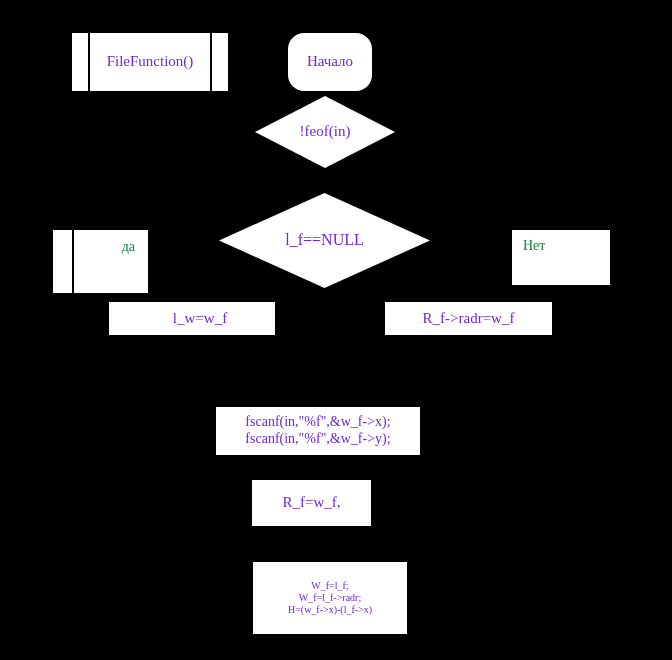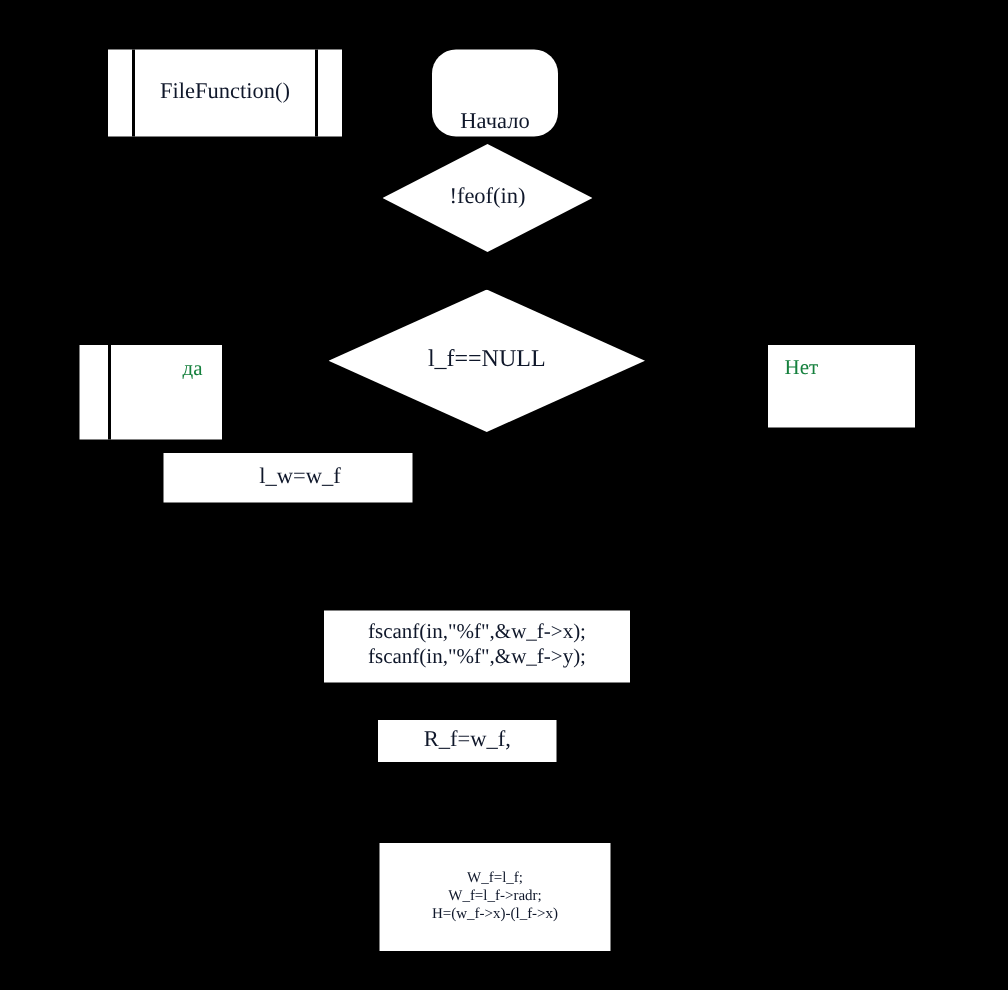--- a/index.html
+++ b/index.html
@@ -14,21 +14,21 @@
     height: 660px;
     background: #000000;
     overflow: hidden;
     font-family: "Liberation Serif", "DejaVu Serif", serif;
   }
 
   
   .shape {
     position: absolute;
     box-sizing: border-box;
-    color: #0f172a;
+    color: #6d28d9;
     background: #ffffff;
     display: flex;
     align-items: center;
     justify-content: center;
     text-align: center;
     line-height: 1.18;
     white-space: pre;
   }
 
   
@@ -77,21 +77,21 @@
 <body>
 
 <div id="canvas">
 
   <div class="shape predef" style="left:72px; top:33px; width:156px; height:58px; font-size:15px;">
     <span class="rule" style="left:16px;"></span>
     <span class="rule" style="right:16px;"></span>
     <span>FileFunction()</span>
   </div>
 
-  <div class="shape terminator" style="left:288px; top:33px; width:84px; height:58px; font-size:15px;align-items:flex-end;">
+  <div class="shape terminator" style="left:288px; top:33px; width:84px; height:58px; font-size:15px;">
     <span>Начало</span>
   </div>
 
   <div class="shape diamond" style="left:255px; top:96px; width:140px; height:72px; font-size:15px;">
     <span>!feof(in)</span>
   </div>
 
   <div class="shape diamond" style="left:219px; top:193px; width:211px; height:95px; font-size:16px;">
     <span>l_f==NULL</span>
   </div>
@@ -102,27 +102,30 @@
   </div>
 
   <div class="shape rect label-box" style="left:512px; top:230px; width:98px; height:55px; font-size:14px;">
     <span class="txt" style="left:11px; top:8px;">Нет</span>
   </div>
 
   <div class="shape rect" style="left:109px; top:302px; width:166px; height:33px; font-size:15px;padding-left:16px;">
     <span>l_w=w_f</span>
   </div>
 
+  <div class="shape rect" style="left:385px; top:302px; width:167px; height:33px; font-size:15px;">
+    <span>R_f-&gt;radr=w_f</span>
+  </div>
 
   <div class="shape rect multiline" style="left:216px; top:407px; width:204px; height:48px; font-size:14px;">
     <span class="line">fscanf(in,"%f",&amp;w_f-&gt;x);</span>
     <span class="line">fscanf(in,"%f",&amp;w_f-&gt;y);</span>
   </div>
 
-  <div class="shape rect" style="left:252px; top:480px; width:119px; height:28px; font-size:15px;">
+  <div class="shape rect" style="left:252px; top:480px; width:119px; height:46px; font-size:15px;">
     <span>R_f=w_f,</span>
   </div>
 
   <div class="shape rect multiline" style="left:253px; top:562px; width:154px; height:72px; font-size:10px;">
     <span class="line">W_f=l_f;</span>
     <span class="line">W_f=l_f-&gt;radr;</span>
     <span class="line">H=(w_f-&gt;x)-(l_f-&gt;x)</span>
   </div>
 
 </div>

